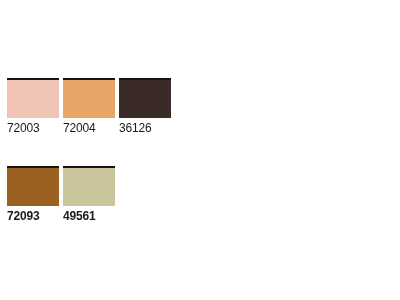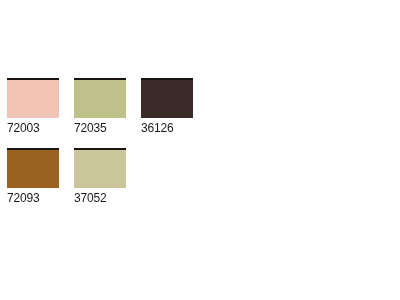--- a/index.html
+++ b/index.html
@@ -19,24 +19,24 @@
     height: 300px;
     background: #ffffff;
   }
   .swatch-row {
     position: absolute;
     left: 0;
     display: flex;
     flex-direction: row;
   }
   #swatch-row-1 { top: 78px; }
-  #swatch-row-2 { top: 148px; }
+  #swatch-row-2 { top: 166px; font-weight: bold; }
 
   .swatch-cell {
-    width: 67px;
+    width: 56px;
     display: flex;
     flex-direction: column;
     align-items: flex-start;
   }
   .swatch-chip {
     width: 52px;
     height: 40px;
     border-top: 2px solid #1b1512;
     box-sizing: border-box;
   }
@@ -56,42 +56,42 @@
 
 <div id="swatch-board">
 
   <div class="swatch-row" id="swatch-row-1">
 
     <div class="swatch-cell">
       <div class="swatch-chip" style="background:#f0c3b4"></div>
       <div class="swatch-label">72003</div>
     </div>
 
+    <div class="swatch-cell">
+      <div class="swatch-chip" style="background:#e9a566"></div>
+      <div class="swatch-label">72004</div>
+    </div>
 
-    <div class="swatch-cell">
-      <div class="swatch-chip" style="background:#bfc18b"></div>
-      <div class="swatch-label">72035</div>
-    </div>
 
 
 
     <div class="swatch-cell">
       <div class="swatch-chip" style="background:#3a2a28"></div>
       <div class="swatch-label">36126</div>
     </div>
 
   </div>
 
   <div class="swatch-row" id="swatch-row-2">
 
     <div class="swatch-cell">
       <div class="swatch-chip" style="background:#9b6121"></div>
       <div class="swatch-label">72093</div>
     </div>
 
     <div class="swatch-cell">
       <div class="swatch-chip" style="background:#cbc59b"></div>
-      <div class="swatch-label">37052</div>
+      <div class="swatch-label">49561</div>
     </div>
 
   </div>
 
 </div>
 
 </body></html>

